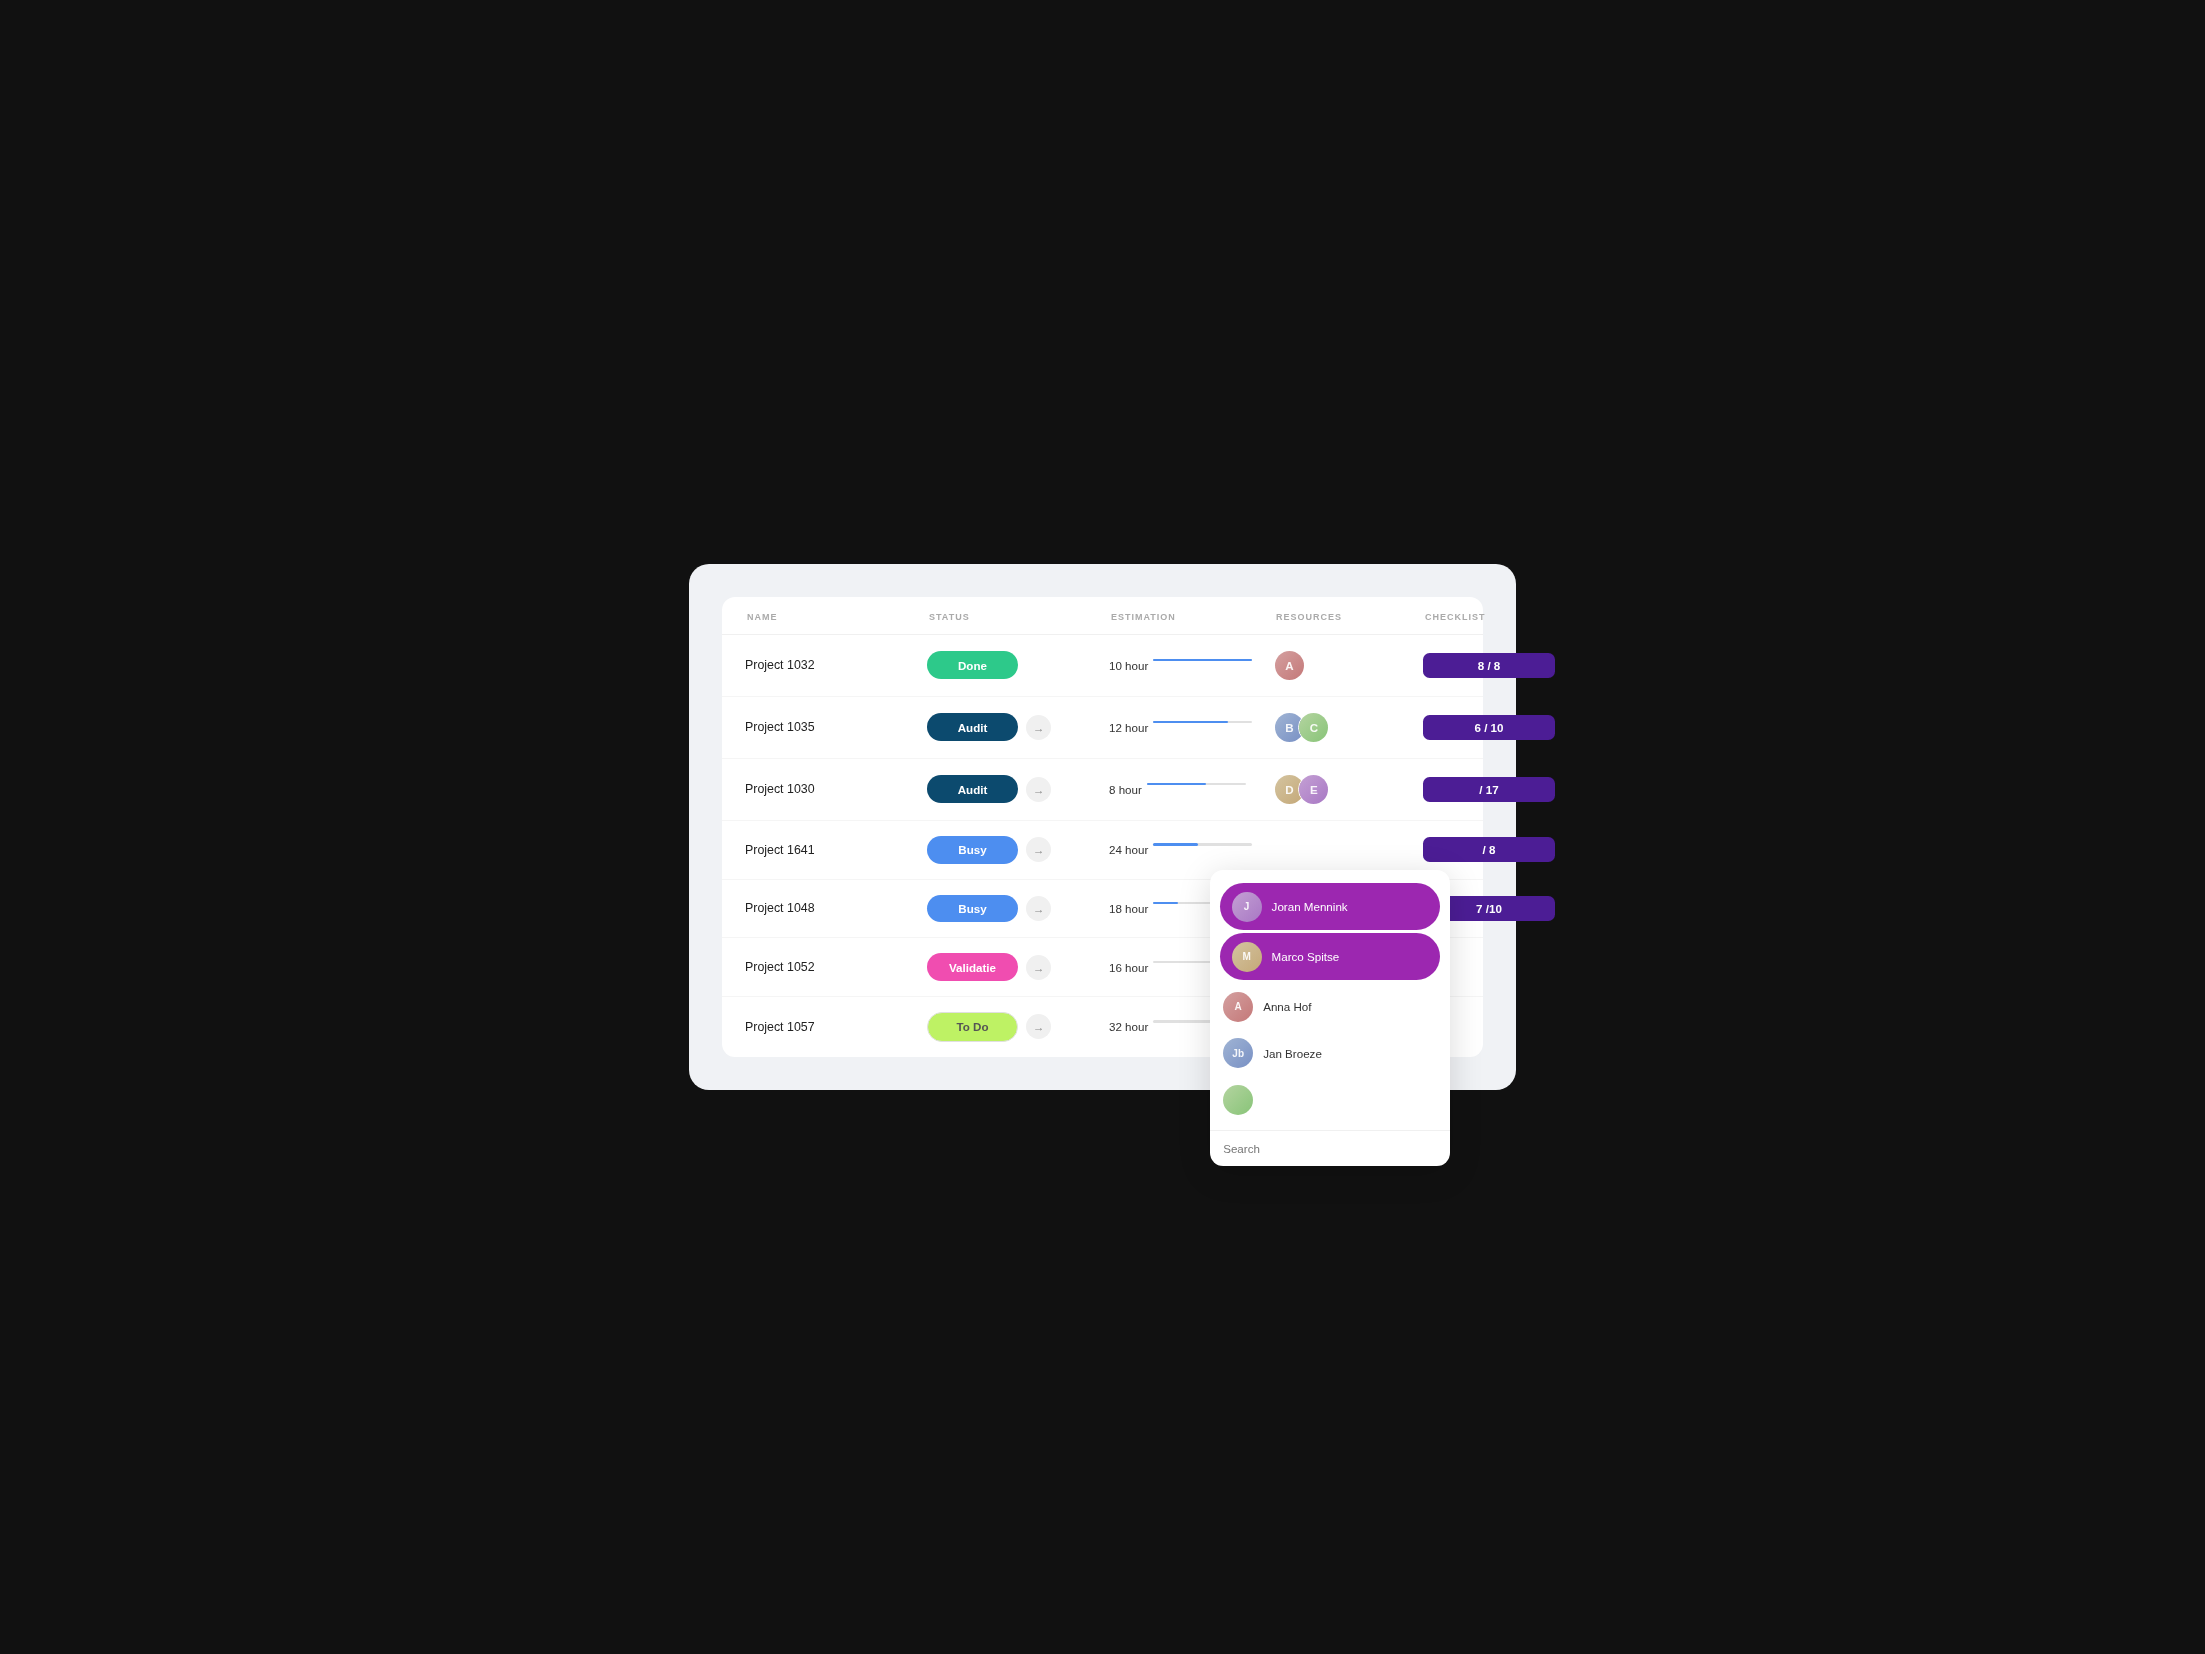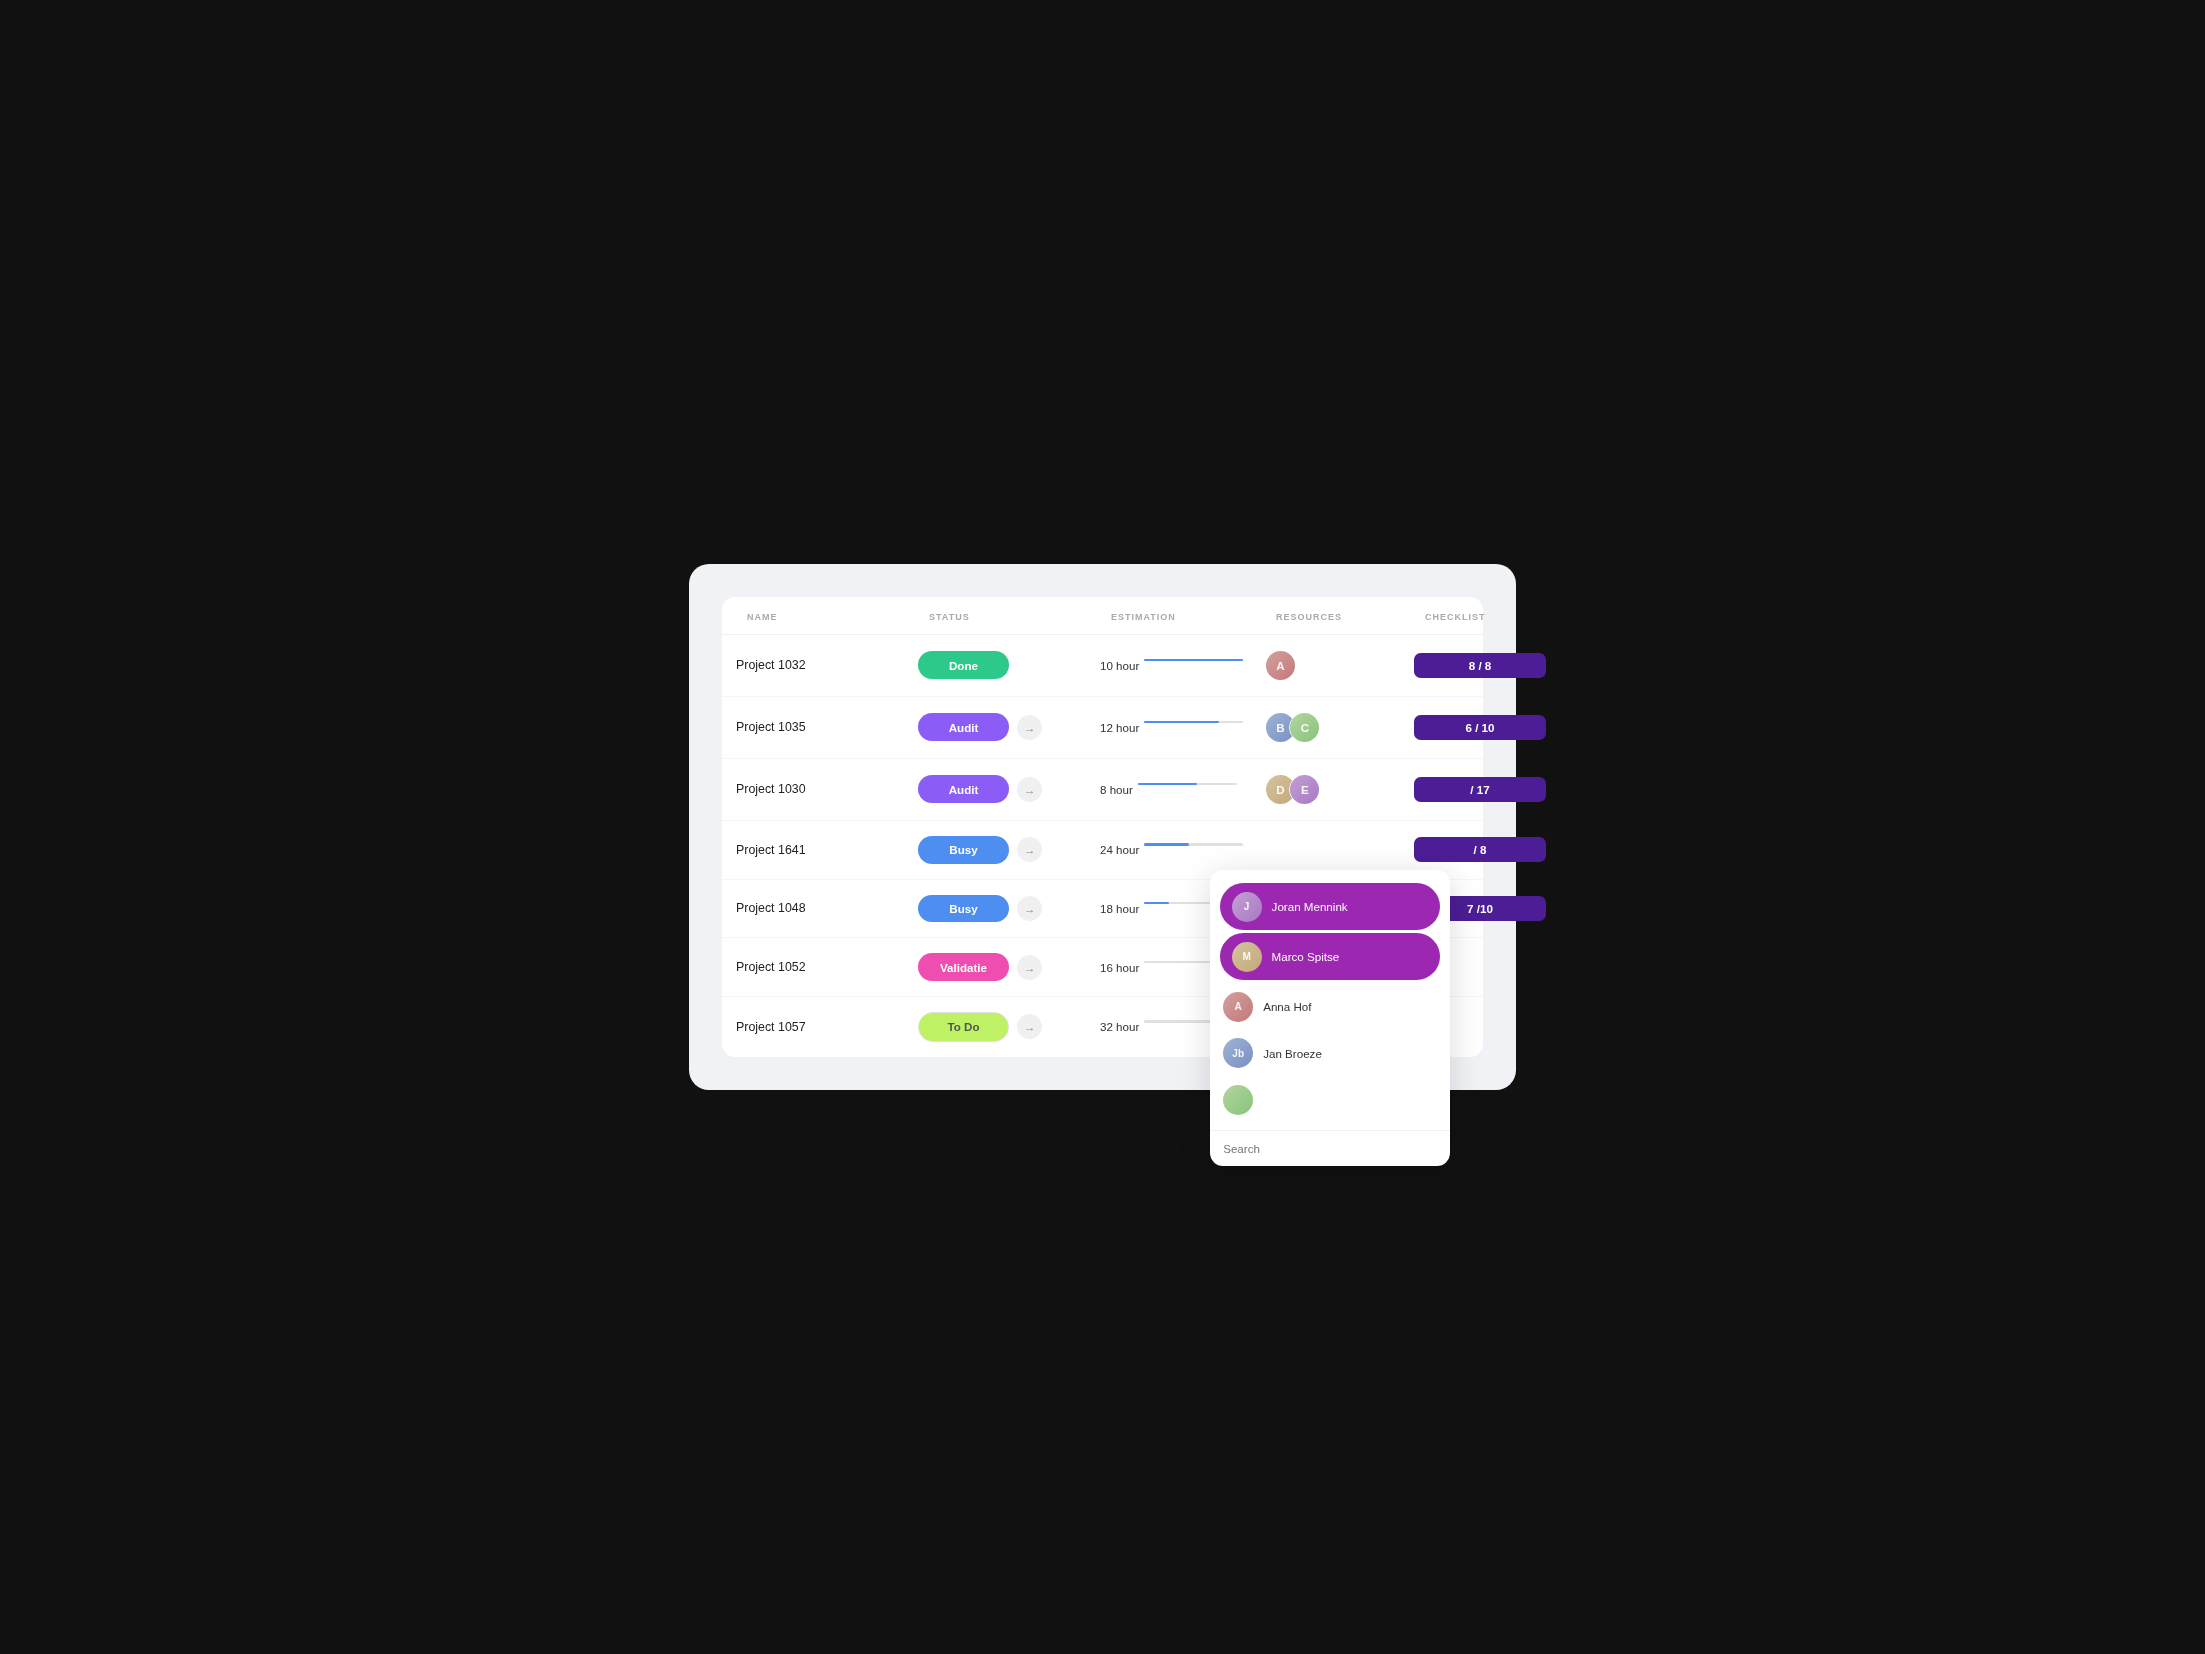--- a/index.html
+++ b/index.html
@@ -33,21 +33,21 @@
     .table-header .col-label {
       font-size: 9px;
       font-weight: 600;
       color: #aaa;
       letter-spacing: 1px;
       text-transform: uppercase;
     }
     .table-row {
       display: grid;
       grid-template-columns: 182px 182px 165px 149px 132px;
-      padding: 15px 14px;
+      padding: 15px 23px;
       align-items: center;
       border-bottom: 0.8px solid #f5f5f5;
       position: relative;
     }
     .table-row:last-child { border-bottom: none; }
     .project-name {
       font-size: 12.4px;
       font-weight: 500;
       color: #222;
     }
@@ -59,21 +59,21 @@
     .status-badge {
       border-radius: 41px;
       padding: 7.4px 18px;
       font-size: 11.6px;
       font-weight: 600;
       color: #fff;
       min-width: 91px;
       text-align: center;
     }
     .status-badge.done { background: #2dc98a; }
-    .status-badge.audit { background: #8b5cf6; color: #fff; }
+    .status-badge.audit { background: #0c4a6e; color: #fff; }
     .status-badge.busy { background: #4d8ef0; }
     .status-badge.validatie { background: #f04db0; }
     .status-badge.todo {
       background: #bef264;
       color: #555;
       border: 0.8px solid #e0e0e0;
     }
     .arrow-btn {
       width: 25px;
       height: 25px;

